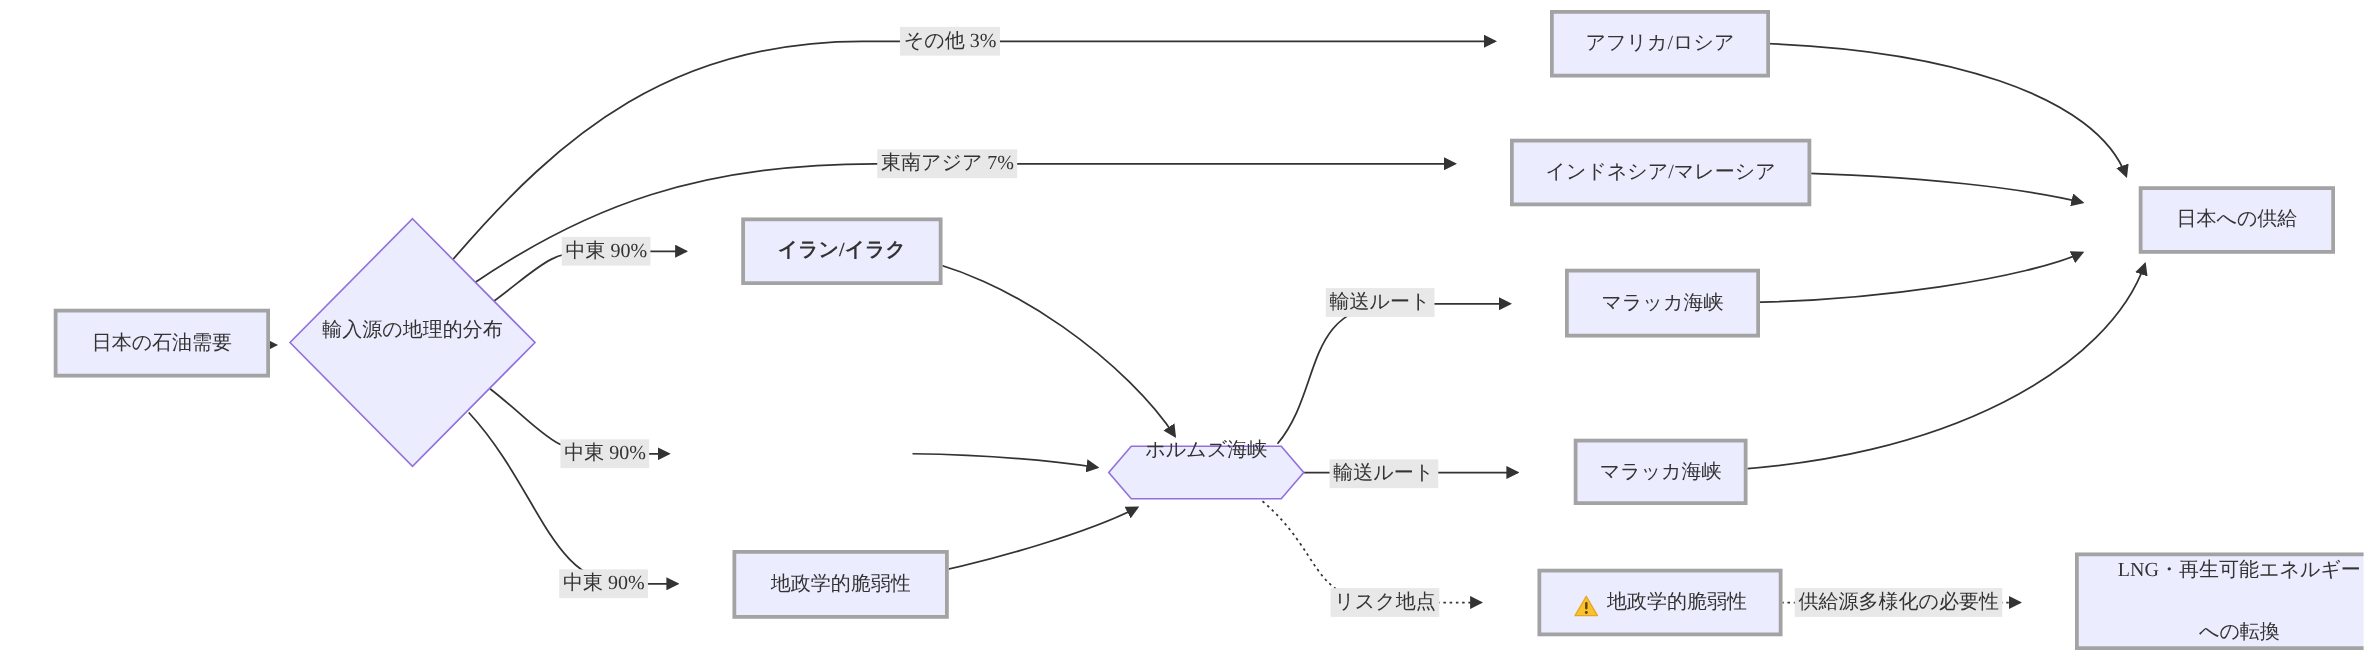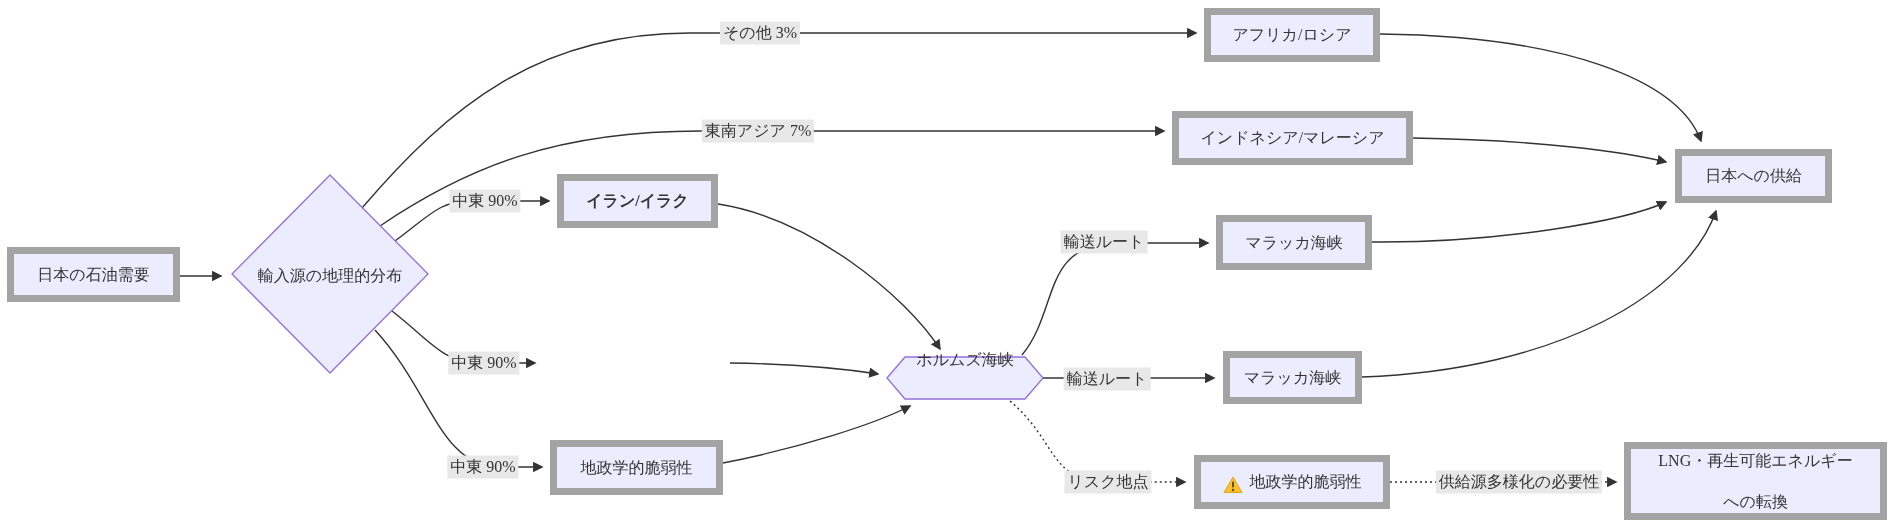--- a/index.html
+++ b/index.html
@@ -9,28 +9,29 @@
     background:#ffffff;
     font-family:"Liberation Serif","DejaVu Serif",serif;
     color:#333333;
     overflow:hidden;
   }
   #edges{position:absolute;left:0;top:0;width:1891px;height:529px;}
   .node{
     position:absolute;
     box-sizing:border-box;
     background:#ECECFF;
-    border:7px solid #a3a3a3;
+    border:3px solid #a3a3a3;
     display:flex;
     align-items:center;
     justify-content:center;
     font-size:16px;
     color:#333333;
     text-align:center;
     line-height:1.45;
+    margin-left:36px;
   }
   .node-label-overlay{
     position:absolute;
     transform:translate(-50%,-50%);
     font-size:16px;
     color:#333333;
     white-space:nowrap;
     text-align:center;
   }
   .edge-label{
@@ -79,21 +80,21 @@
     <path class="edge-path" d="M 1413,138 C 1540,140 1625,152 1666,162" marker-end="url(#arrow)"></path>
 
     <polygon class="shape" points="330,175 428,274 330,373 232,274"></polygon>
     <polygon class="shape" points="887,378 905,357 1025,357 1043,378 1025,399 905,399"></polygon>
   </svg>
 
   <div class="node" style="left:7px;top:247px;width:173px;height:55px;">
     <span>日本の石油需要</span>
   </div>
 
-  <div class="node-label-overlay" style="left:330px;top:276px;">輸入源の地理的分布</div>
+  <div class="node-label-overlay" style="left:330px;top:264px;">輸入源の地理的分布</div>
 
   <div class="node" style="left:557px;top:174px;width:161px;height:54px;font-weight:bold;">
     <span>イラン/イラク</span>
   </div>
 
 
   <div class="node" style="left:550px;top:440px;width:173px;height:55px;">
     <span>地政学的脆弱性</span>
   </div>
 

